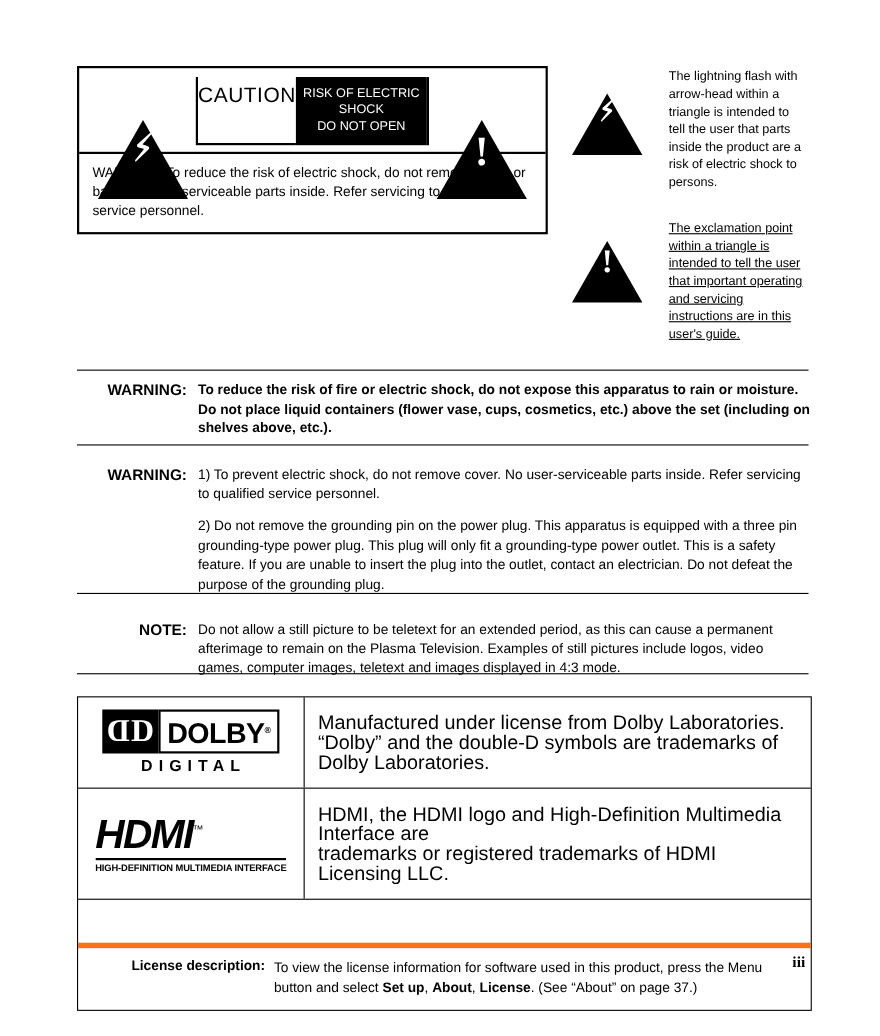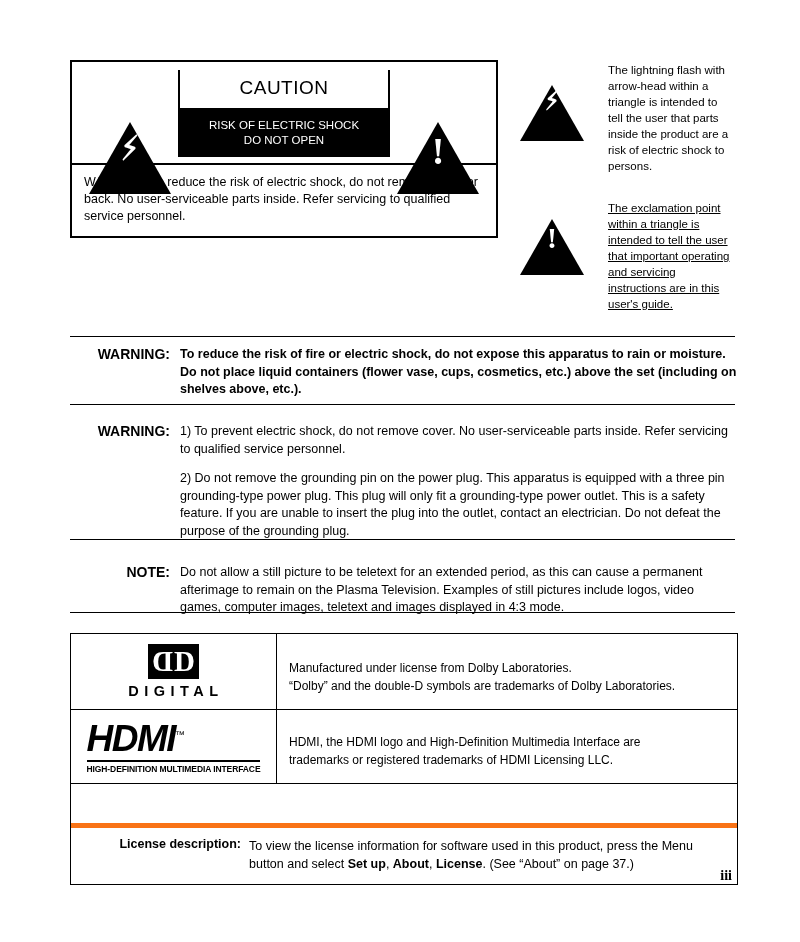--- a/index.html
+++ b/index.html
@@ -51,21 +51,21 @@
   .tri-cell {
     width: 96px;
     display: flex;
     align-items: center;
     justify-content: center;
   }
 
   .caution-mid {
     flex: 1;
     display: flex;
-    flex-direction: column;
+    flex-direction: row;
     justify-content: center;
     border-left: 2px solid #000;
     border-right: 2px solid #000;
     padding: 0;
   }
 
   .caution-title {
     text-align: center;
     font-size: 19px;
     letter-spacing: 0.5px;
@@ -213,21 +213,21 @@
     width: 206px;
     border-right: 1px solid #000;
     display: flex;
     align-items: center;
     justify-content: center;
     box-sizing: border-box;
     padding: 10px 6px;
   }
   .logo-desc {
     flex: 1;
-    font-size: 12px;
+    font-size: 18px;
     line-height: 18px;
     padding: 14px 12px;
     box-sizing: border-box;
     display: flex;
     align-items: flex-end;
   }
 
   
   .dolby {
     text-align: center;
@@ -413,20 +413,23 @@
   <div class="logo-table">
 
     <div class="logo-row">
       <div class="logo-cell">
         <div class="dolby">
           <div class="dolby-main">
             <div class="dolby-dd">
               <span class="d rev">D</span>
                 <span class="d">D</span>
             </div>
+            <div class="dolby-word">
+              <span>DOLBY</span><sup>®</sup>
+            </div>
           </div>
           <div class="dolby-digital">DIGITAL</div>
         </div>
       </div>
       <div class="logo-desc">
         <div>
           <div>Manufactured under license from Dolby Laboratories.</div>
           <div>“Dolby” and the double-D symbols are trademarks of Dolby Laboratories.</div>
         </div>
       </div>

